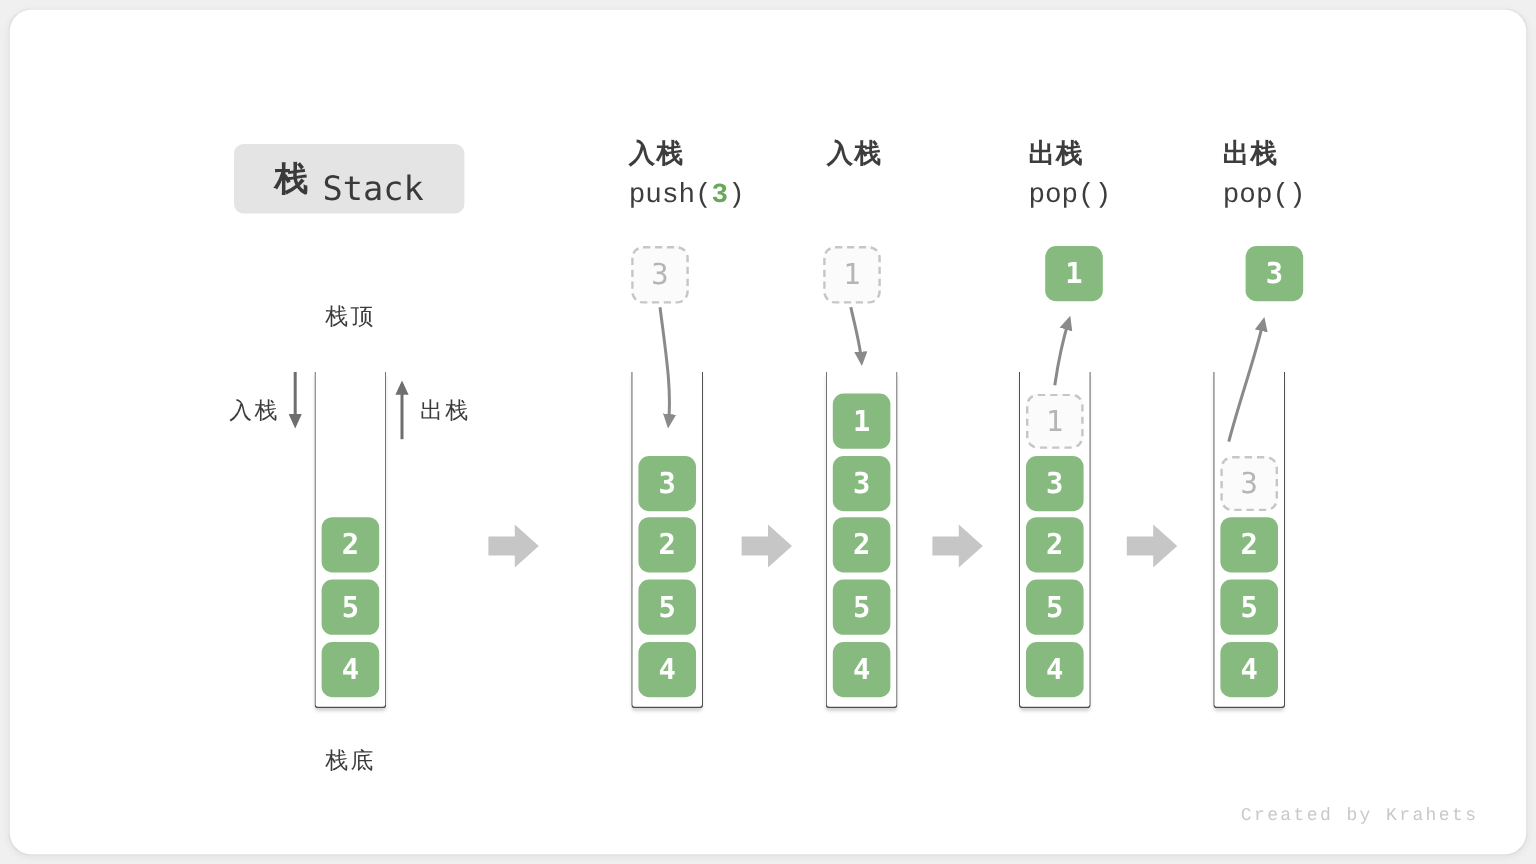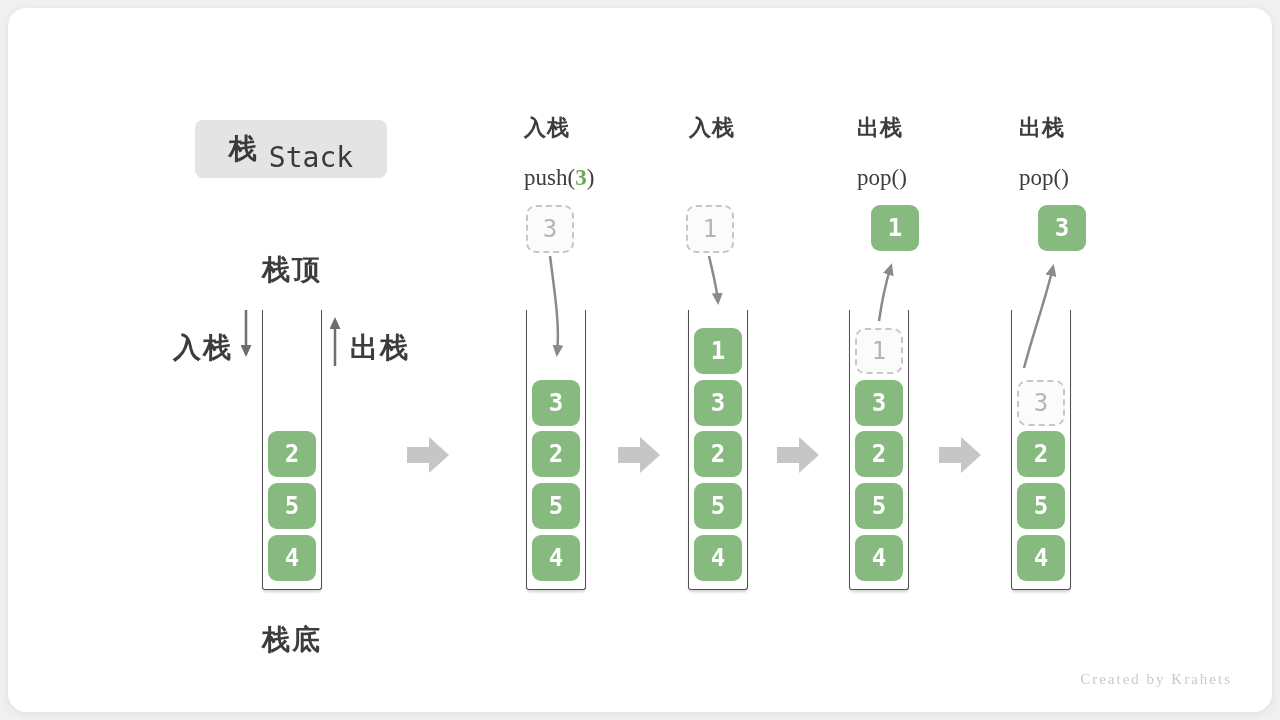--- a/index.html
+++ b/index.html
@@ -17,26 +17,26 @@
     background:#e4e4e4; border-radius:8px;
     display:flex; align-items:center; justify-content:center; gap:12px;
     color:#3a3a3a;
   }
   .title-badge .cjk { font-size:28px; font-weight:bold; }
   .title-badge .latin { font-family:"DejaVu Sans Mono", monospace; font-size:28px;margin-top:17px; }
 
   
   .op-label { position:absolute; top:106px; width:170px; color:#3d3d3d; }
   .op-label .op-name { font-size:22px; font-weight:bold; line-height:28px; letter-spacing:1px; }
-  .op-label .op-code { font-family:Liberation Serif, serif; font-size:23px; line-height:30px; margin-top:21px; }
+  .op-label .op-code { font-family:Liberation Mono, monospace; font-size:23px; line-height:30px; margin-top:5px; }
   .op-label .op-code .arg { color:#69a858; font-weight:bold; }
   .op-0 { left:516px; } .op-1 { left:681px; } .op-2 { left:849px; } .op-3 { left:1011px; }
 
   
-  .cjk-label { position:absolute; color:#3c3c3c; font-weight:bold; font-size:28px; letter-spacing:2px; }
+  .cjk-label { position:absolute; color:#3c3c3c; font-weight:normal; font-size:19px; letter-spacing:2px; }
   .stack-top-label { left:244px; top:243px; width:80px; text-align:center; }
   .stack-bottom-label { left:244px; top:613px; width:80px; text-align:center; }
   .push-side-label { left:150px; top:321px; width:75px; text-align:right; }
   .pop-side-label { left:342px; top:321px; width:75px; text-align:left; }
 
   
   .stack-wrap { position:absolute; top:195px; width:60px; height:400px; }
   .well {
     position:absolute; left:0; top:107px; width:60px; height:280px;
     border-left:1.5px solid #4f4f4f; border-right:1.5px solid #4f4f4f;
@@ -62,21 +62,21 @@
     background:#fbfbfb; border:2px dashed #c6c6c6; color:#b5b5b5; border-radius:10px;
   }
   .float-box.solid {
     background:#87ba7f; color:#ffffff; font-weight:bold; border-radius:9px; height:46px;
   }
 
   .overlay { position:absolute; left:0; top:0; width:1280px; height:720px; pointer-events:none; }
 
   .footer-credit {
     position:absolute; right:40px; bottom:24px;
-    font-family:Liberation Serif, serif; font-size:15px; color:#c9c9c9;
+    font-family:Liberation Mono, monospace; font-size:15px; color:#c9c9c9;
     letter-spacing:2px;
   }
 </style>
 </head>
 <body>
 
 <div class="canvas">
   <div class="card">
 
     <div class="title-badge">

